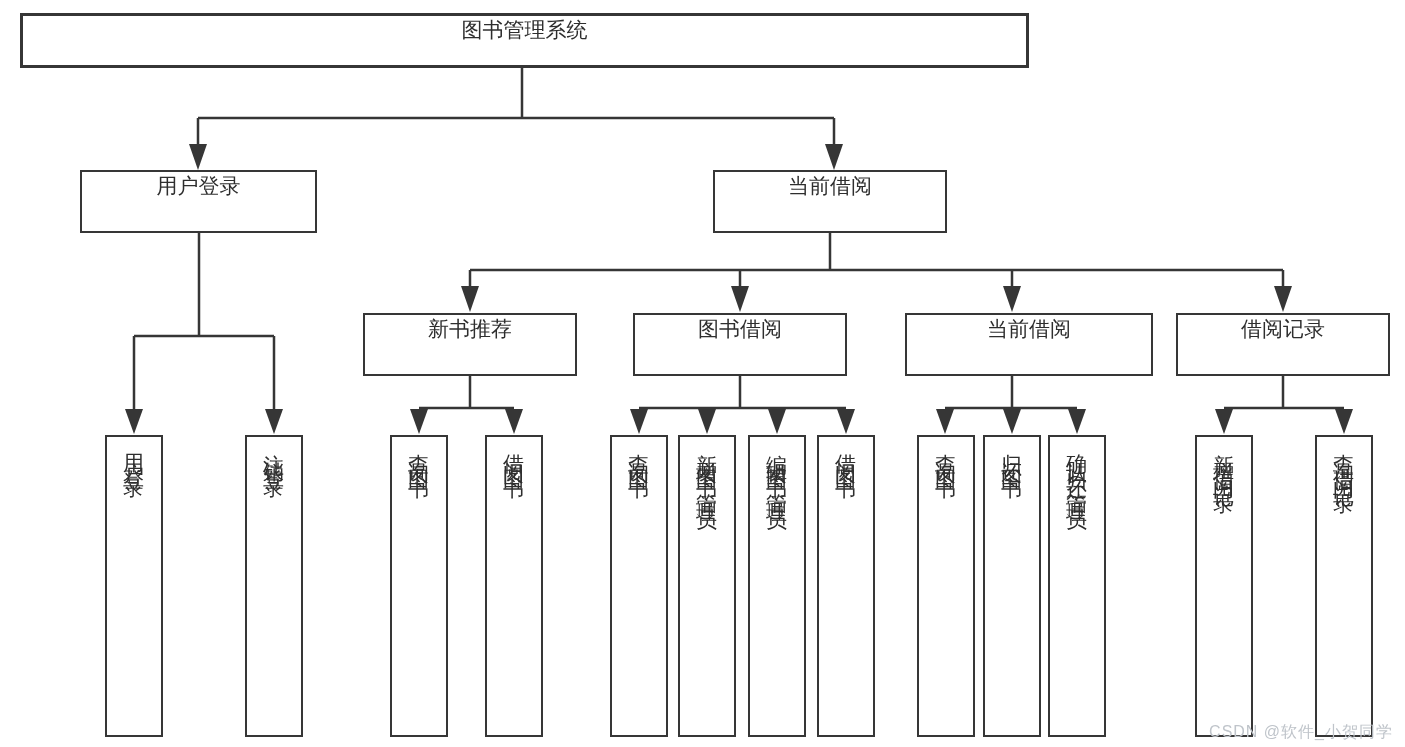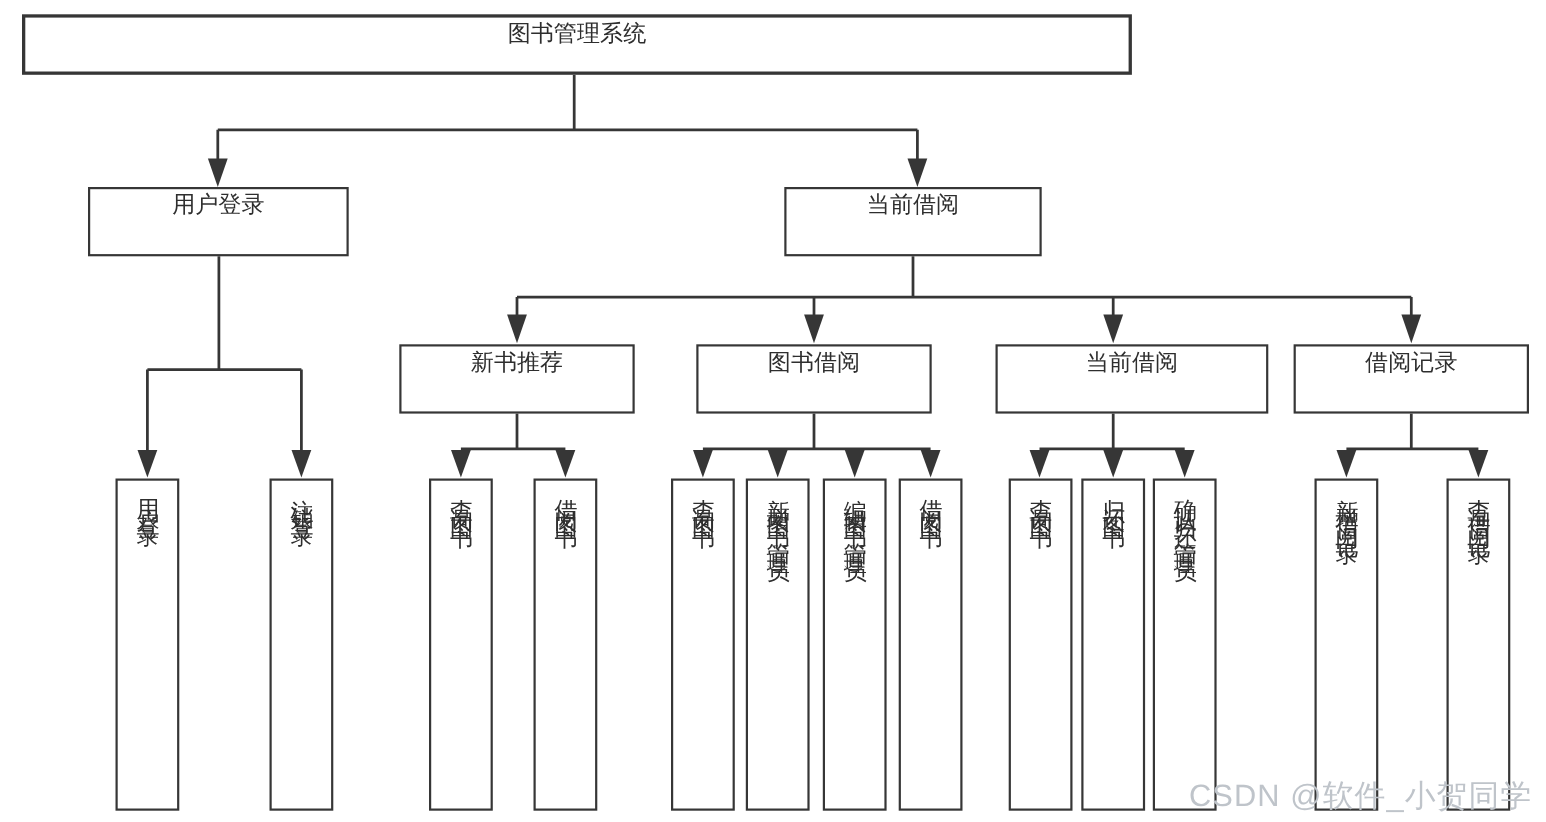--- a/index.html
+++ b/index.html
@@ -32,21 +32,21 @@
   .leaf span{
     writing-mode:vertical-rl;
     text-orientation:mixed;
     letter-spacing:8px;
     line-height:1;
     margin-bottom:-8px;
   }
   #watermark{
     position:absolute;
     right:12px;bottom:4px;
-    font-size:28px;
+    font-size:16px;
     color:var(--watermark);
     z-index:3;
     letter-spacing:1px;
   }
 </style>
 </head>
 <body>
 
 <div id="canvas">
 

